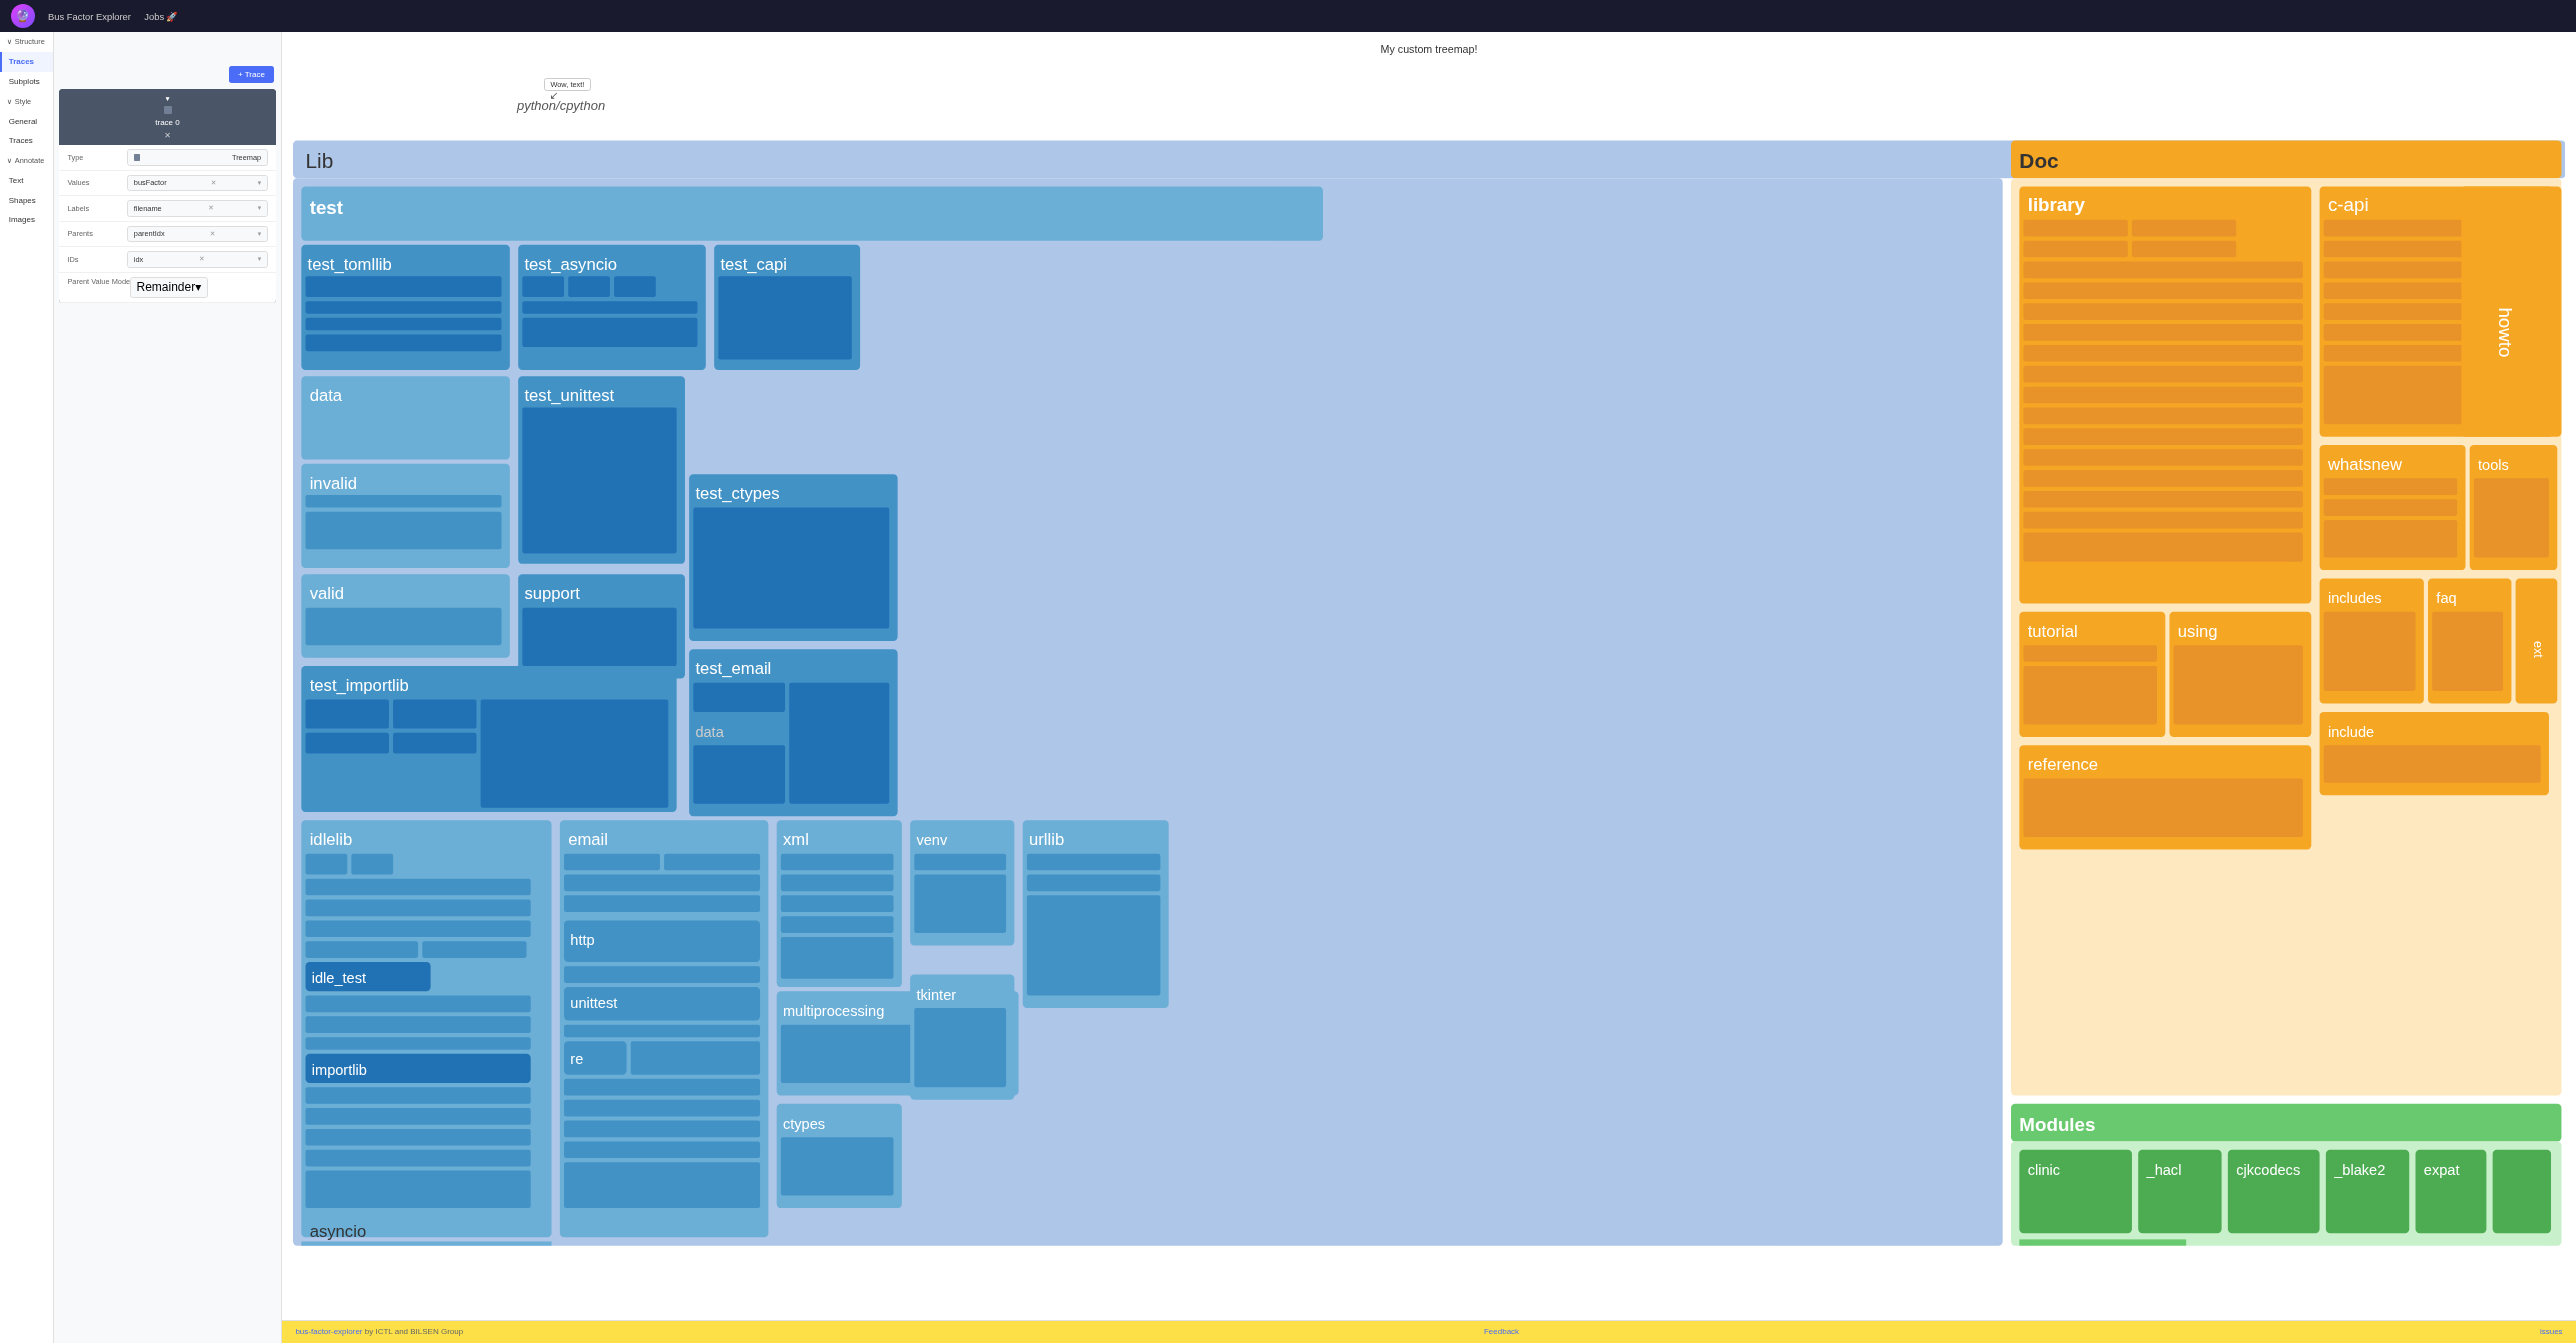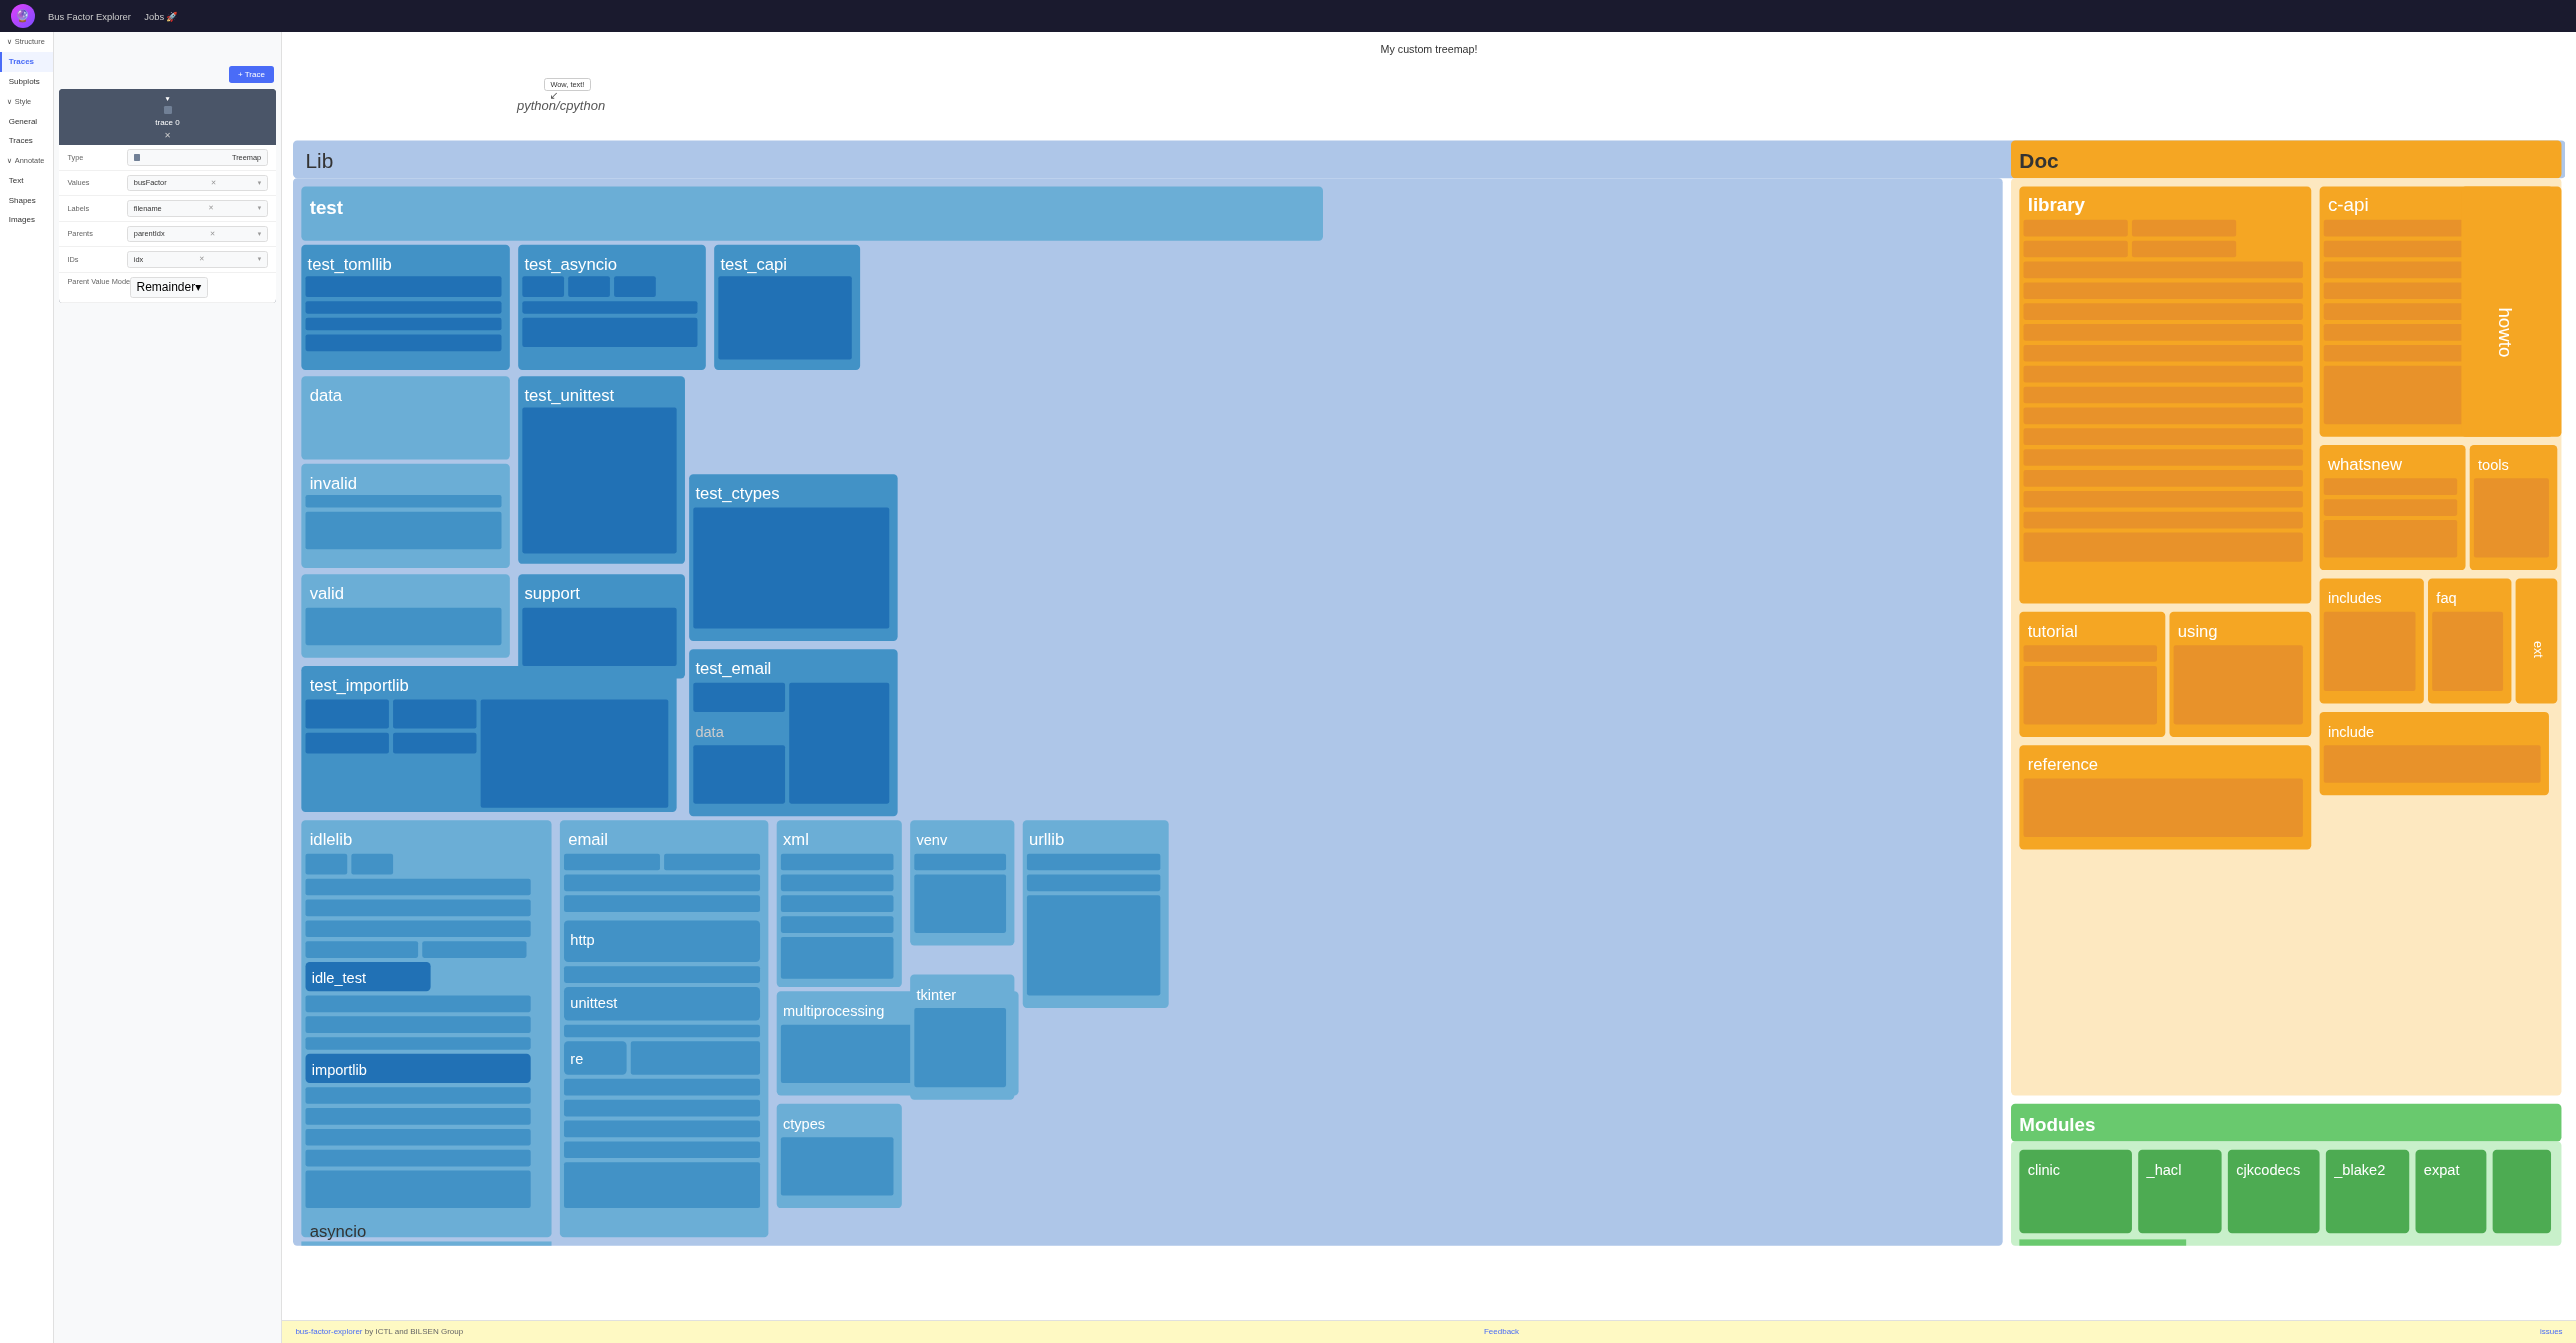--- a/index.html
+++ b/index.html
@@ -231,21 +231,21 @@
 
     .treemap-wrapper {
       width: 100%;
       height: 100%;
       position: relative;
       overflow: hidden;
     }
 
     
     .footer {
-      background: #fef9c3;
+      background: #fde047;
       border-top: 0.7px solid #e0e0e0;
       padding: 6.7px 13.4px;
       display: flex;
       justify-content: space-between;
       align-items: center;
       font-size: 8px;
       color: #666;
       flex-shrink: 0;
     }
     .footer a { color: #4a6cf7; text-decoration: none; }

